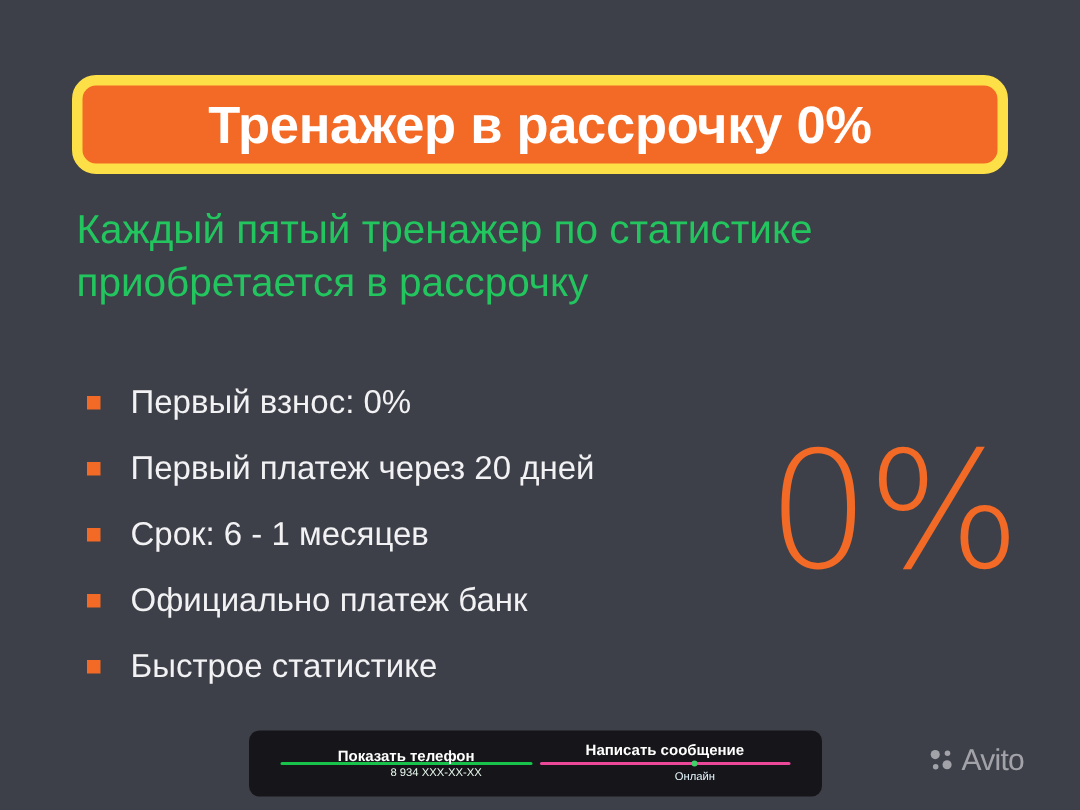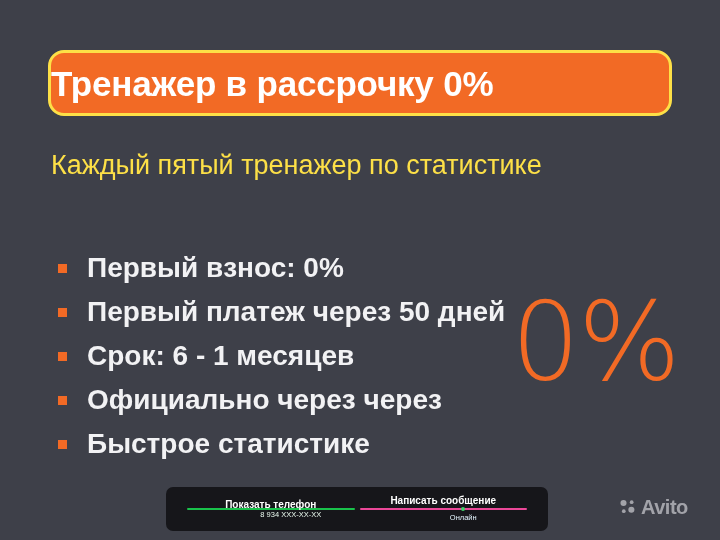--- a/index.html
+++ b/index.html
@@ -24,41 +24,42 @@
 
   
   .title-banner {
     position: absolute;
     left: 48px;
     top: 50px;
     width: 624px;
     height: 66px;
     box-sizing: border-box;
     background: #f26a25;
-    border: 3px solid #fde047;
+    border: 7px solid #fde047;
     border-radius: 16px;
     display: flex;
     align-items: center;
+    justify-content: center;
   }
   .title-text {
     color: #ffffff;
     font-size: 35px;
     font-weight: bold;
     letter-spacing: -0.2px;
     line-height: 1;
     white-space: nowrap;
   }
 
   
   .subtitle {
     position: absolute;
     left: 51px;
-    top: 148px;
+    top: 136px;
     width: 630px;
-    color: #fde047;
+    color: #22c55e;
     font-size: 27px;
     font-weight: 400;
     line-height: 1.28;
   }
   .subtitle-line {
     display: block;
   }
 
   
   .bullet-list {
@@ -77,22 +78,22 @@
   }
   .bullet-marker {
     width: 9px;
     height: 9px;
     background: #f26a25;
     flex: 0 0 auto;
     margin-right: 20px;
   }
   .bullet-label {
     color: #f2f2f4;
-    font-size: 28px;
-    font-weight: 700;
+    font-size: 22px;
+    font-weight: 400;
     line-height: 1;
     white-space: nowrap;
   }
 
   
   .big-percent {
     position: absolute;
     left: 505px;
     top: 288px;
     width: 180px;
@@ -177,54 +178,55 @@
     opacity: 0.72;
   }
   .watermark-mark {
     width: 18px;
     height: 18px;
     flex: 0 0 auto;
   }
   .watermark-text {
     color: #c9c9cf;
     font-size: 20px;
-    font-weight: bold;
+    font-weight: normal;
     line-height: 1;
     letter-spacing: -0.5px;
   }
 </style>
 </head>
 <body>
 
 <div class="slide">
 
   <div class="title-banner">
     <span class="title-text">Тренажер в рассрочку 0%</span>
   </div>
 
   <div class="subtitle">
     <span class="subtitle-line">Каждый пятый тренажер по статистике</span>
+    <span class="subtitle-line">приобретается в рассрочку</span>
   </div>
 
   <ul class="bullet-list">
     <li class="bullet-item">
       <span class="bullet-marker"></span>
       <span class="bullet-label">Первый взнос:  0%</span>
     </li>
     <li class="bullet-item">
       <span class="bullet-marker"></span>
-      <span class="bullet-label">Первый платеж через 50 дней</span>
+      <span class="bullet-label">Первый платеж через 20 дней</span>
     </li>
     <li class="bullet-item">
       <span class="bullet-marker"></span>
       <span class="bullet-label">Срок:  6 - 1 месяцев</span>
     </li>
     <li class="bullet-item">
       <span class="bullet-marker"></span>
-      <span class="bullet-label">Официально через через</span>
+      <span class="bullet-label">Официально платеж банк</span>
     </li>
     <li class="bullet-item">
       <span class="bullet-marker"></span>
       <span class="bullet-label">Быстрое статистике</span>
     </li>
   </ul>
 
   <div class="big-percent">0%</div>
 
   <div class="action-bar">

